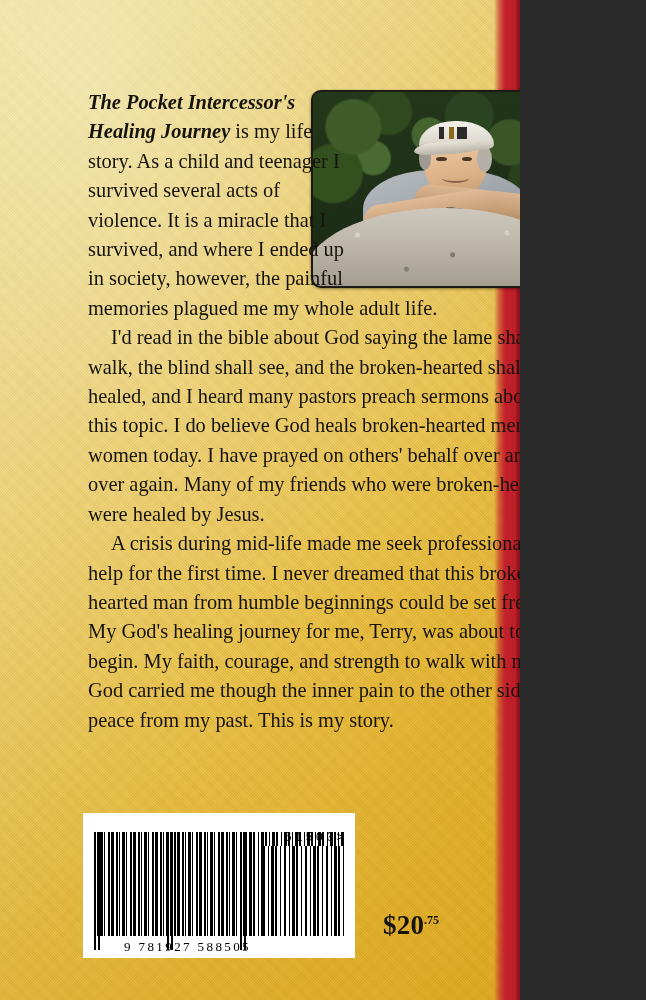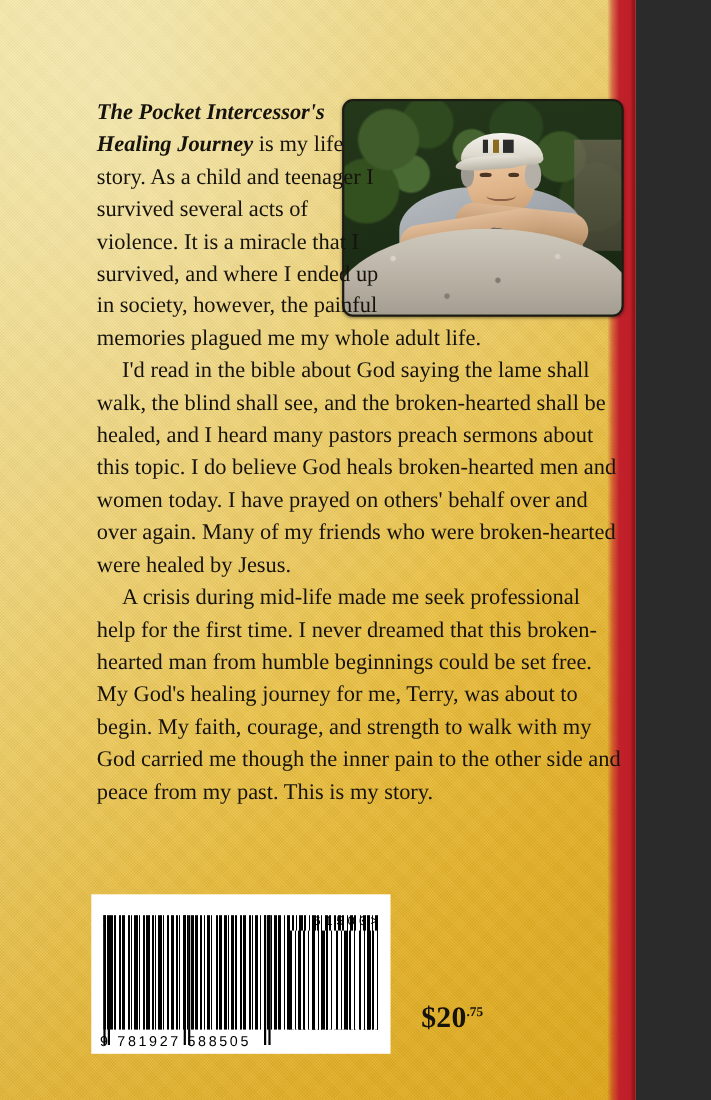--- a/index.html
+++ b/index.html
@@ -2,21 +2,21 @@
 <html><head>
 <meta charset="utf-8">
 <style>
   html, body {
     margin: 0;
     padding: 0;
     background: #2b2b2b;
   }
   #cover {
     position: relative;
-    width: 578px;
+    width: 520px;
     height: 1000px;
     overflow: hidden;
     font-family: "Liberation Serif", "DejaVu Serif", serif;
     background:
       linear-gradient(135deg,
         #f3e39a 0%,
         #f0dd8b 14%,
         #eed47a 30%,
         #ecc95c 48%,
         #eabe3d 64%,
@@ -297,25 +297,26 @@
   #guard-b { left: 15px; }
   #guard-c { left: 84px; }
   #guard-d { left: 88px; }
   #guard-e { left: 157px; }
   #guard-f { left: 161px; }
   #digits-main {
     position: absolute;
     left: 8px;
     top: 126px;
     width: 160px;
-    font-family: Liberation Sans, sans-serif;
+    font-family: Liberation Serif, serif;
     font-size: 13px;
     letter-spacing: 2.4px;
     color: #000;
     white-space: nowrap;
+    text-align: right;
   }
   #bars-addon {
     left: 180px;
     top: 33px;
     width: 84px;
     height: 90px;
     background-image: repeating-linear-gradient(90deg,
       #000 0px, #000 2px, #fff 2px, #fff 5px,
       #000 5px, #000 6px, #fff 6px, #fff 8px,
       #000 8px, #000 11px, #fff 11px, #fff 12px,

